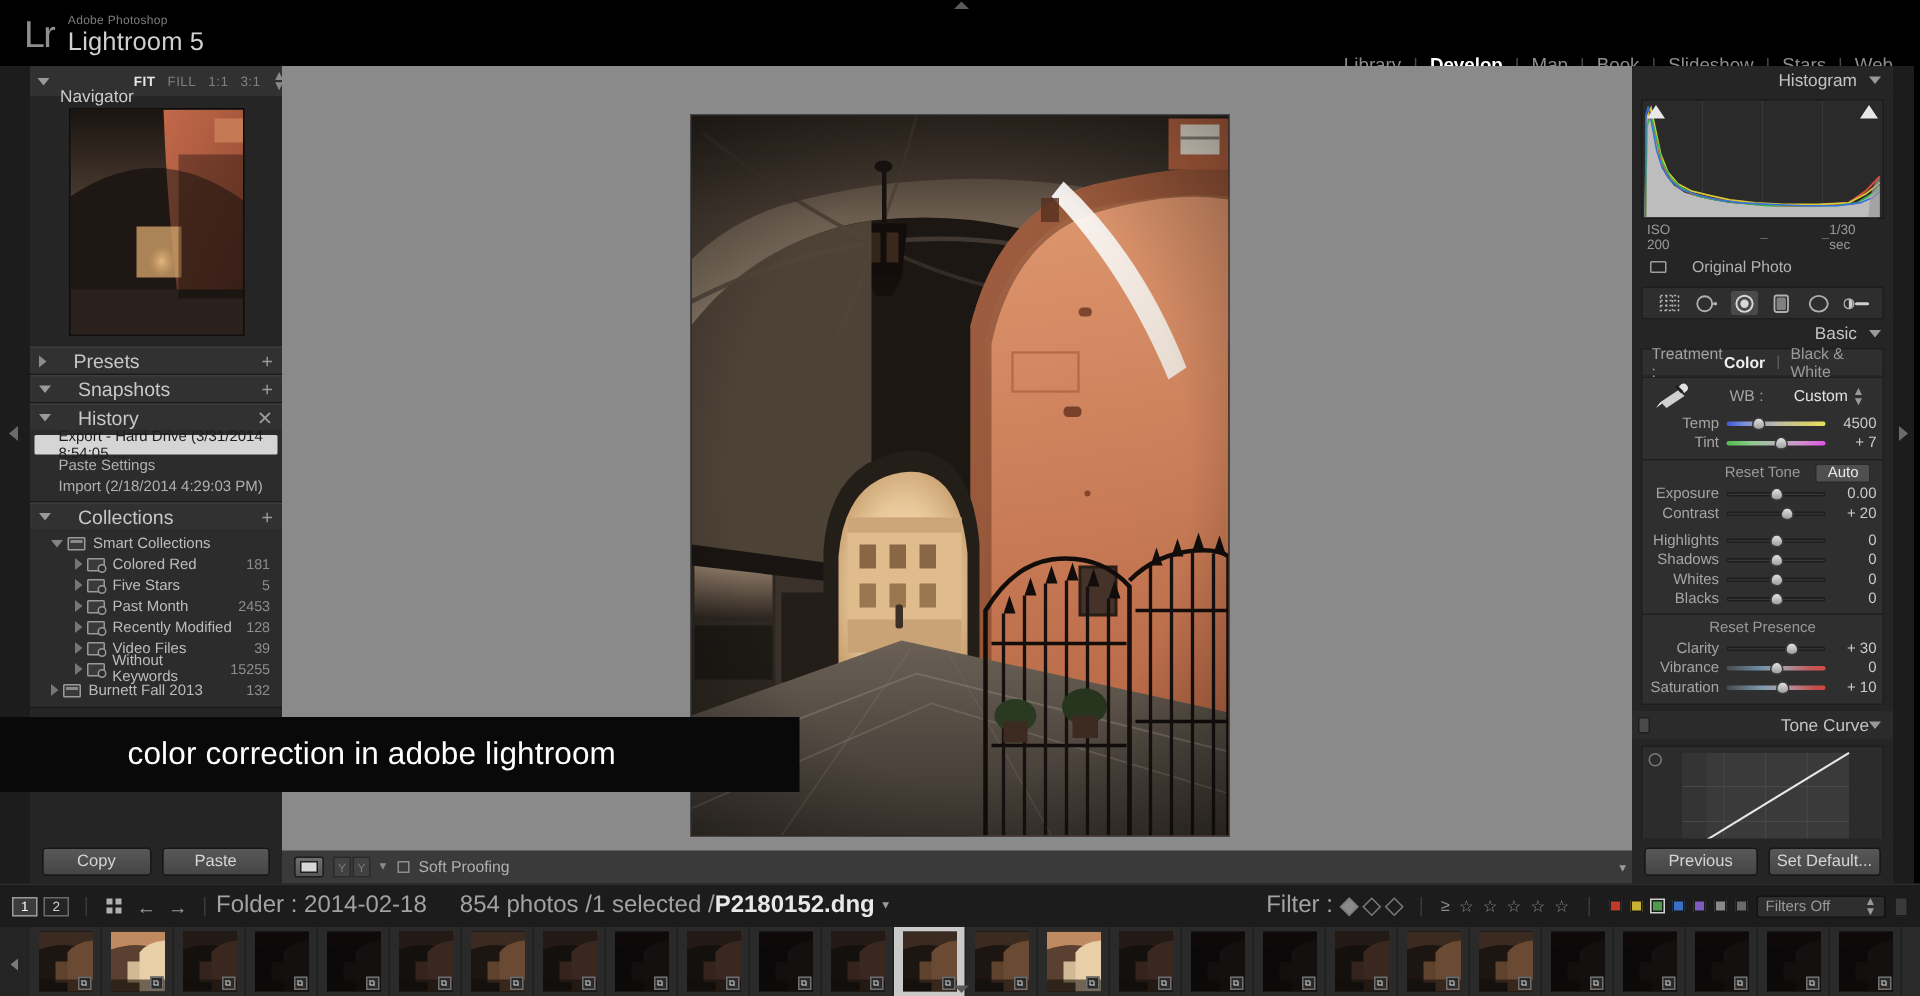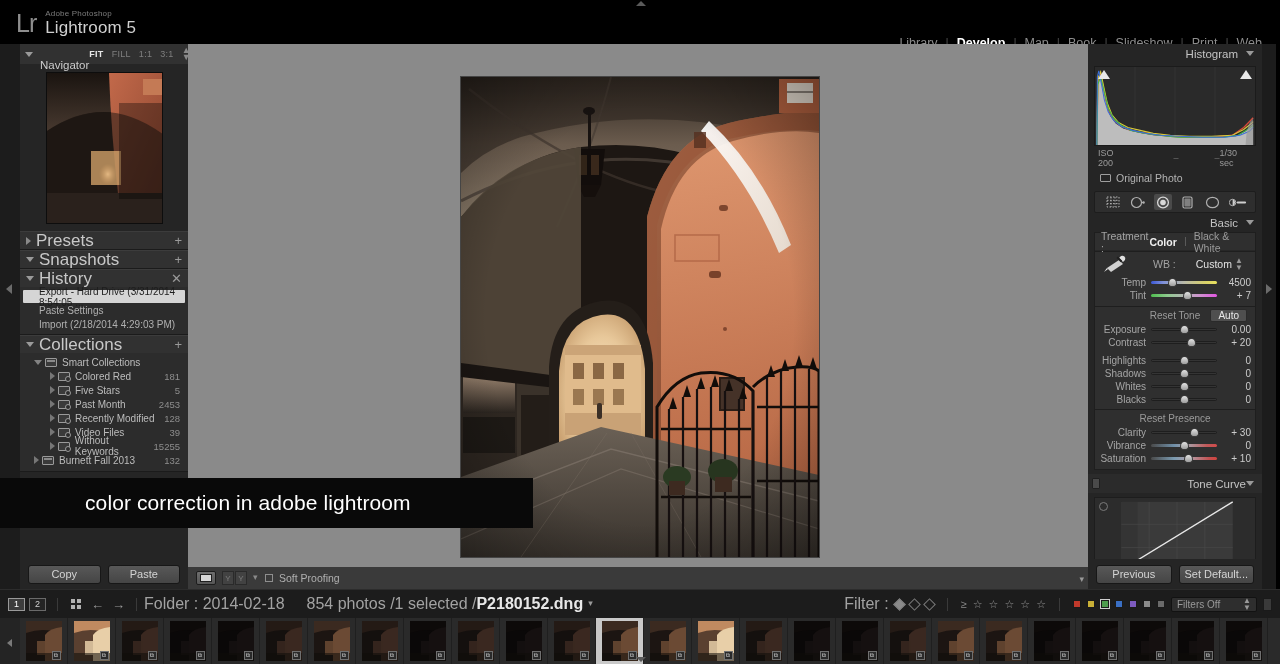--- a/index.html
+++ b/index.html
@@ -31,21 +31,21 @@
   .tri { width:0;height:0;border-left:4px solid transparent;border-right:4px solid transparent;border-top:5px solid #9a9a9a; }
   .tri-right { width:0;height:0;border-top:4px solid transparent;border-bottom:4px solid transparent;border-left:5px solid #8a8a8a; }
 
   
   .leftpanel { position:absolute; left:0; top:44px; width:188px; bottom:75px; background:#252525; }
   .lp-inner { position:absolute; left:20px; top:0; width:168px; bottom:0; }
   .lp-handle { position:absolute; left:0; top:0; width:20px; bottom:0; background:#1c1c1c; }
   .lp-handle .arrow { position:absolute; left:6px; top:44%; width:0;height:0;border-top:5px solid transparent;border-bottom:5px solid transparent;border-right:6px solid #6b6b6b;}
   .lsect { border-bottom:1px solid #1b1b1b; }
   .lsect-hdr { height:18px; display:flex; align-items:center; padding:0 6px 0 6px; background:#313131; border-top:1px solid #3c3c3c; }
-  .lsect-hdr .t { margin-left:5px; color:#c8c8c8; font-size:17px; }
+  .lsect-hdr .t { margin-left:18px; color:#c8c8c8; font-size:13px; }
   .lsect-hdr .plus { margin-left:auto; color:#9a9a9a; font-size:13px; line-height:1; }
 
   
   .navhdr { height:20px; background:#313131; display:flex; align-items:center; padding:0 5px; }
   .navhdr .t { margin-left:7px; color:#cccccc; font-size:11.5px;margin-top:21px; }
   .navzoom { margin-left:auto; display:flex; align-items:center; gap:8px; font-size:9px; color:#7f7f7f; letter-spacing:.3px;}
   .navzoom .on { color:#e6e6e6; font-weight:bold; }
   .navstep { width:6px; color:#8a8a8a; font-size:9px; line-height:.8; }
   .navbody { height:167px; background:#252525; display:flex; align-items:center; justify-content:center; }
   .navthumb { width:117px; height:152px; border:1px solid #0d0d0d; position:relative; overflow:hidden;
@@ -82,21 +82,21 @@
   .rhdr { height:19px; background:#252525; display:flex; align-items:center; justify-content:flex-end; padding:0 8px; color:#c3c3c3; font-size:11.5px; }
   .rhdr .tri { margin-left:8px; }
 
   .histowrap { padding:3px 6px 0 6px; }
   .histobox { height:80px; background:#2a2a2a; border:1px solid #1b1b1b; position:relative; overflow:hidden;}
   .histo-svg { position:absolute; inset:0; width:100%; height:100%; }
   .clip { position:absolute; top:3px; width:0;height:0;border-left:6px solid transparent;border-right:6px solid transparent;border-bottom:9px solid #e8e8e8;}
   .clip.l { left:3px; } .clip.r { right:3px; }
   .histinfo { display:flex; align-items:center; padding:2px 4px 0 4px; font-size:9px; color:#9a9a9a; }
   .histinfo .dash { color:#6f6f6f; }
-  .origrow { display:flex; align-items:center; gap:5px; padding:4px 4px 4px 6px; font-size:10.5px; color:#b3b3b3; }
+  .origrow { display:flex; align-items:center; gap:17px; padding:4px 4px 4px 6px; font-size:10.5px; color:#b3b3b3; }
   .orig-ic { width:11px;height:8px;border:1px solid #9e9e9e;border-radius:1px; }
 
   .toolstrip { margin:3px 6px 0 6px; height:22px; background:#2e2e2e; border:1px solid #1d1d1d; border-radius:2px;
       display:flex; align-items:center; justify-content:space-around; padding:0 5px; }
   .ti { width:18px;height:16px; display:flex; align-items:center; justify-content:center; }
   .ti.active { background:#4a4a4a; border-radius:2px; }
 
   .sectbox { margin:0 6px; background:#2f2f2f; border:1px solid #1e1e1e; }
   .trow { display:flex; align-items:center; height:18px; font-size:10.5px; padding:0 6px; border-bottom:1px solid #272727; }
   .trow .lab { color:#a3a3a3; }
@@ -202,21 +202,21 @@
       <span class="m">Library</span>
       <span class="sep">|</span>
       <span class="m active">Develop</span>
       <span class="sep">|</span>
       <span class="m">Map</span>
       <span class="sep">|</span>
       <span class="m">Book</span>
       <span class="sep">|</span>
       <span class="m">Slideshow</span>
       <span class="sep">|</span>
-      <span class="m">Print</span>
+      <span class="m">Stars</span>
       <span class="sep">|</span>
       <span class="m">Web</span>
     </div>
   </div>
 
   <div class="leftpanel">
     <div class="lp-handle">
         <div class="arrow"></div>
       </div>
     <div class="lp-inner">

